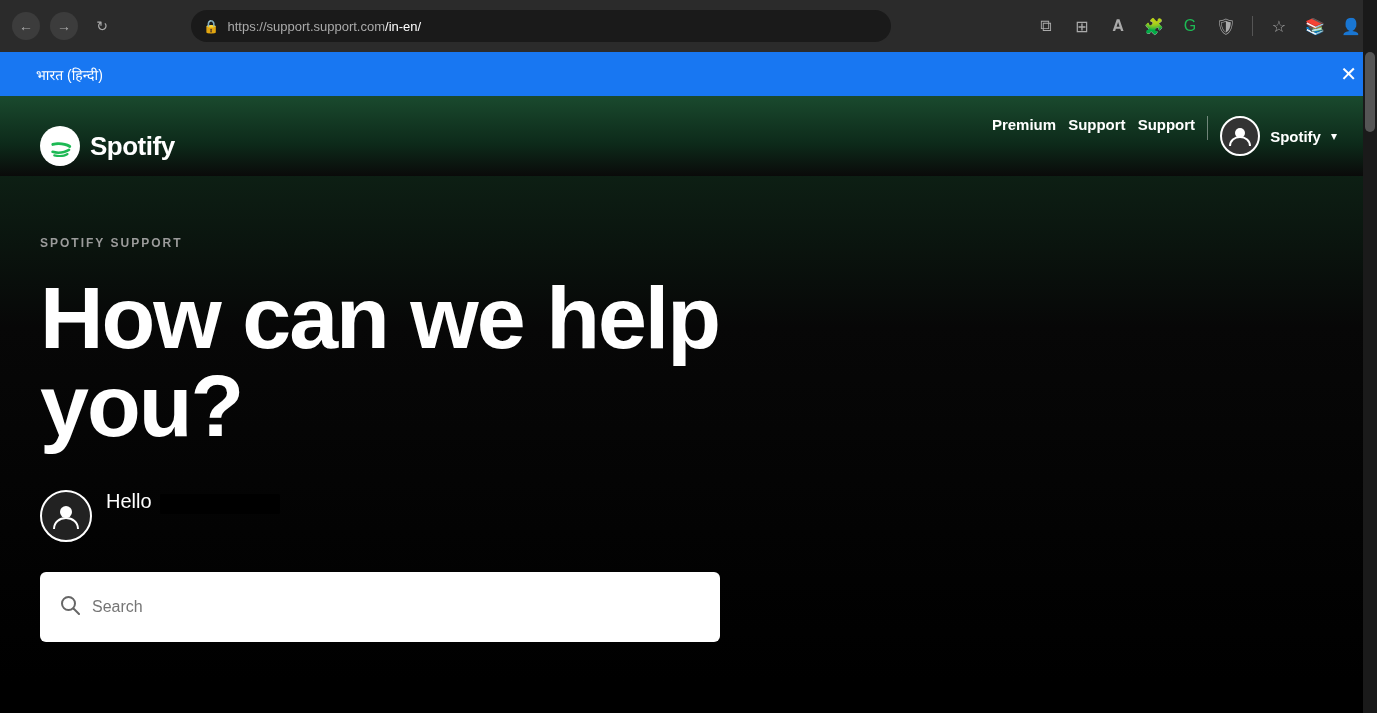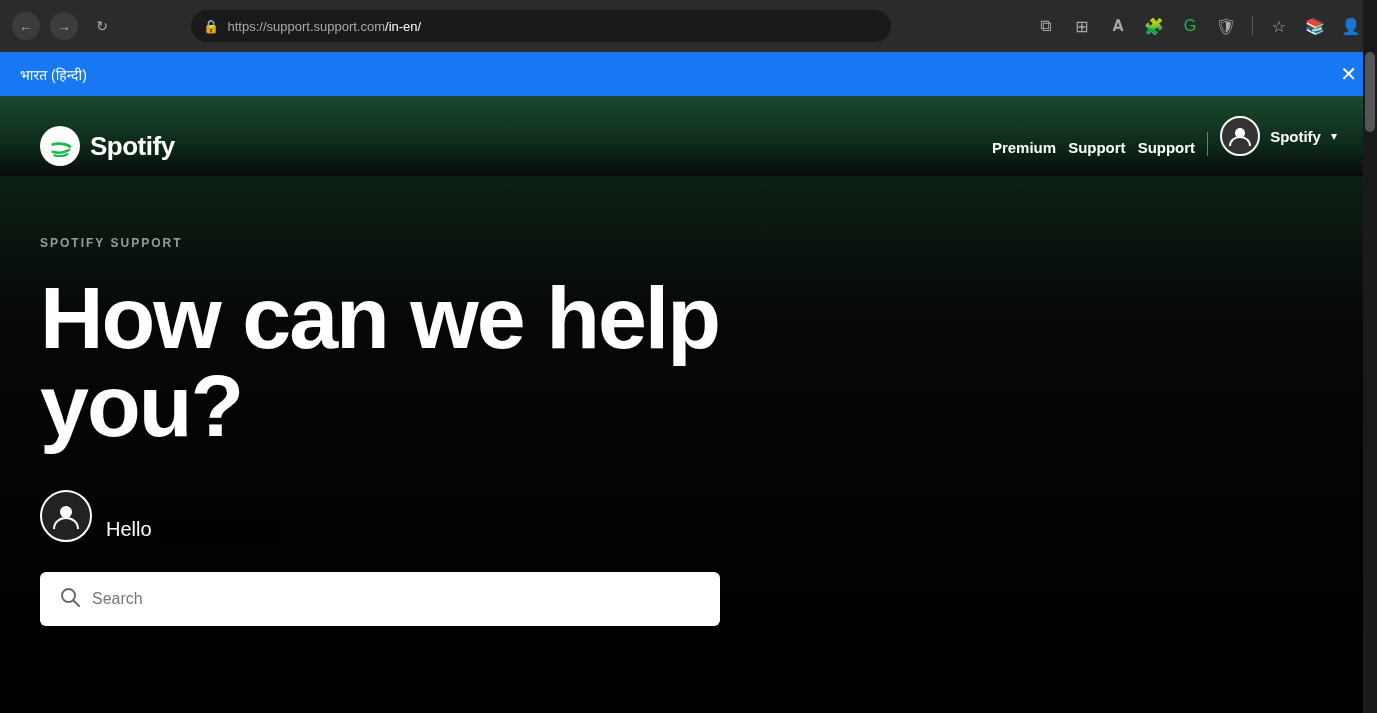--- a/index.html
+++ b/index.html
@@ -67,21 +67,21 @@
     }
     .browser-tool-btn.active { color: #1db954; }
     .browser-tool-separator { width: 1px; height: 20px; background: #555; margin: 0 4px; }
 
     
     .language-banner {
       background: #1877f2;
       height: 44px;
       display: flex;
       align-items: center;
-      padding: 0 20px;
+      padding: 0 36px;
       position: relative;
     }
     .language-banner-text {
       color: #fff;
       font-size: 14px;
       font-weight: 500;
     }
     .language-banner-close {
       position: absolute;
       right: 20px;
@@ -115,21 +115,21 @@
       width: 40px; height: 40px;
     }
     .spotify-logo-text {
       color: #fff;
       font-size: 26px;
       font-weight: 700;
       letter-spacing: -0.5px;
     }
     .spotify-nav {
       display: flex;
-      align-items: flex-end;
+      align-items: flex-start;
       gap: 12px;
       margin-left: auto;
     }
     .spotify-nav-link {
       color: #fff;
       text-decoration: none;
       font-size: 15px;
       font-weight: 700;
       cursor: pointer;
     }
@@ -181,21 +181,21 @@
     .help-heading {
       color: #fff;
       font-size: 88px;
       font-weight: 900;
       line-height: 1.0;
       letter-spacing: -2px;
       margin-bottom: 40px;
     }
     .hello-row {
       display: flex;
-      align-items: flex-end;
+      align-items: flex-start;
       gap: 14px;
       margin-bottom: 30px;
     }
     .hello-avatar {
       width: 52px; height: 52px;
       border-radius: 50%;
       border: 2px solid #fff;
       display: flex;
       align-items: center;
       justify-content: center;
@@ -212,21 +212,21 @@
       background: #000;
       width: 120px;
       height: 20px;
       border-radius: 2px;
       vertical-align: middle;
       margin-left: 4px;
     }
     .search-bar-wrapper {
       background: #fff;
       border-radius: 6px;
-      height: 54px;
+      height: 70px;
       display: flex;
       align-items: center;
       padding: 0 20px;
       gap: 12px;
       max-width: 680px;
     }
     .search-icon-wrap {
       color: #666;
       font-size: 18px;
     }

